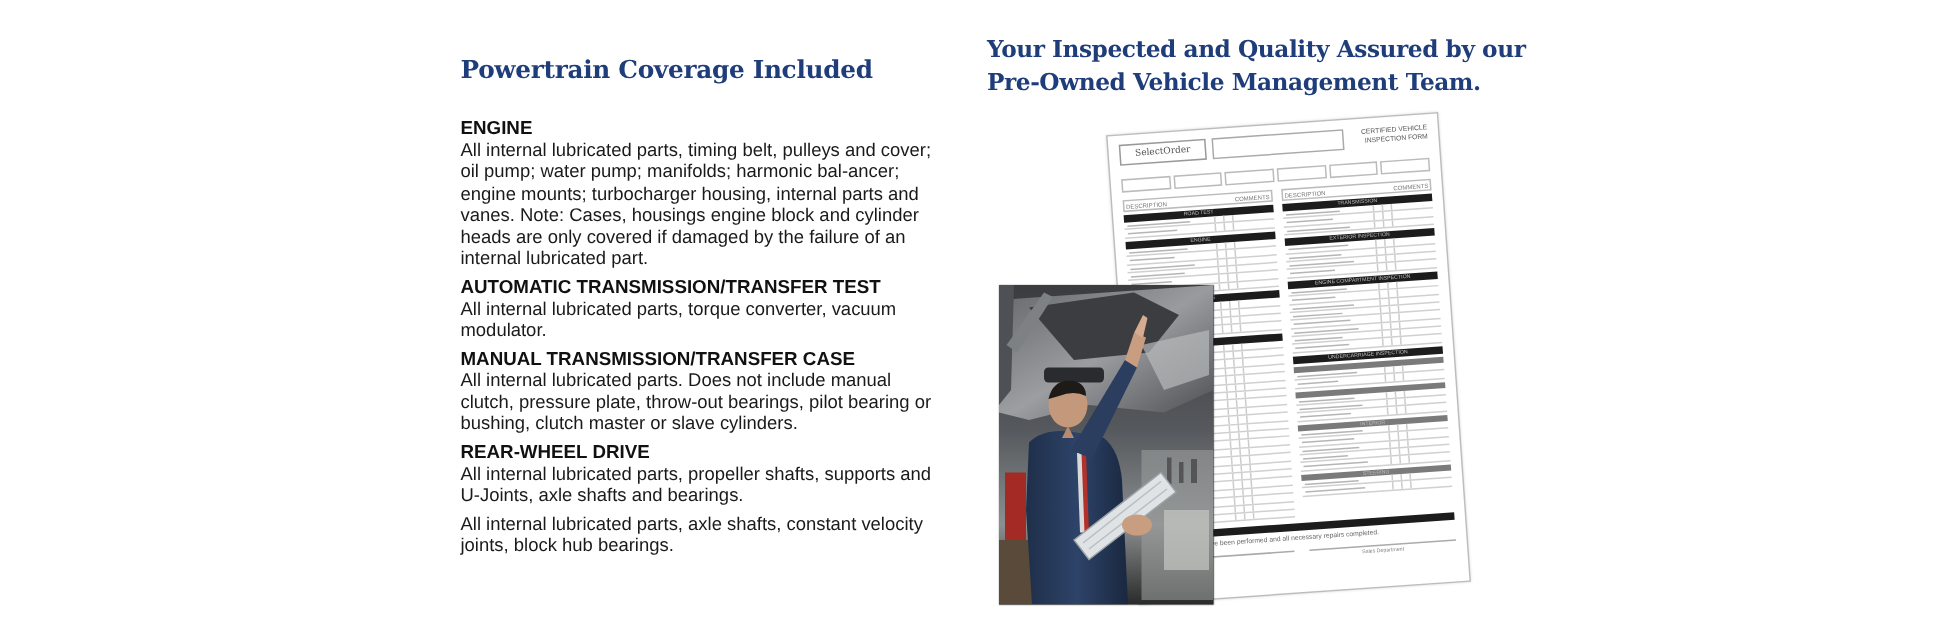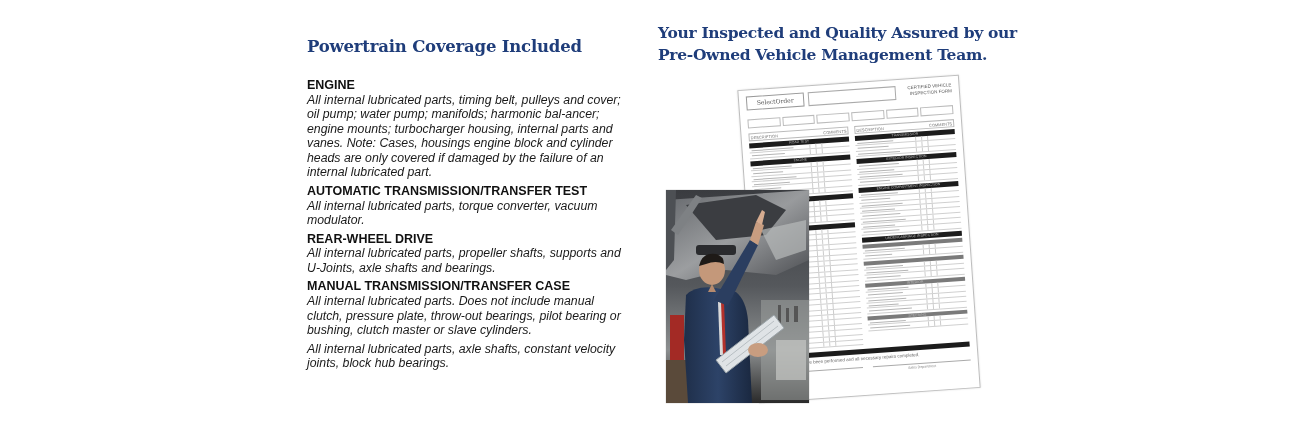--- a/index.html
+++ b/index.html
@@ -26,21 +26,20 @@
     font-weight: bold;
     font-size: 12.5px;
     line-height: 14.5px;
     color: #111111;
   }
   .section-body {
     font-family: "Liberation Sans", sans-serif;
     font-size: 12.3px;
     line-height: 14.6px;
     color: #1a1a1a;
-    font-style: italic;
   }
 
   
   .form {
     position: absolute;
     left: 748px;
     top: 82px;
     width: 222px;
     height: 314px;
     background: #ffffff;
@@ -109,26 +108,26 @@
   <div class="sections">
     <div class="section">
       <div class="section-title">ENGINE</div>
       <div class="section-body">All internal lubricated parts, timing belt, pulleys and cover; oil pump; water pump; manifolds; harmonic bal-ancer; engine mounts; turbocharger housing, internal parts and vanes. Note: Cases, housings engine block and cylinder heads are only covered if damaged by the failure of an internal lubricated part.</div>
     </div>
     <div class="section">
       <div class="section-title">AUTOMATIC TRANSMISSION/TRANSFER TEST</div>
       <div class="section-body">All internal lubricated parts, torque converter, vacuum modulator.</div>
     </div>
     <div class="section">
+      <div class="section-title">MANUAL TRANSMISSION/TRANSFER CASE</div>
+      <div class="section-body">All internal lubricated parts. Does not include manual clutch, pressure plate, throw-out bearings, pilot bearing or bushing, clutch master or slave cylinders.</div>
+    </div>
+    <div class="section">
       <div class="section-title">REAR-WHEEL DRIVE</div>
       <div class="section-body">All internal lubricated parts, propeller shafts, supports and U-Joints, axle shafts and bearings.</div>
-    </div>
-    <div class="section">
-      <div class="section-title">MANUAL TRANSMISSION/TRANSFER CASE</div>
-      <div class="section-body">All internal lubricated parts. Does not include manual clutch, pressure plate, throw-out bearings, pilot bearing or bushing, clutch master or slave cylinders.</div>
     </div>
     <div class="section">
       <div class="section-body">All internal lubricated parts, axle shafts, constant velocity joints, block hub bearings.</div>
     </div>
   </div>
 </div>
 
 <div class="right-col">
   <div class="serif-heading">
     <div>Your Inspected and Quality Assured by our</div>

